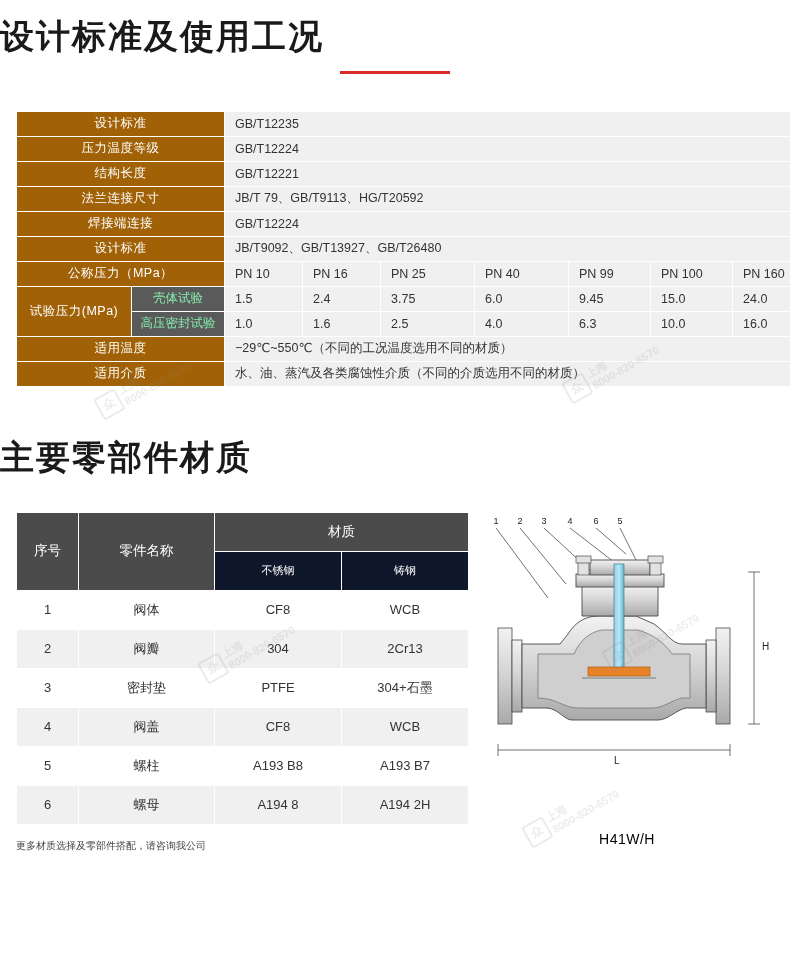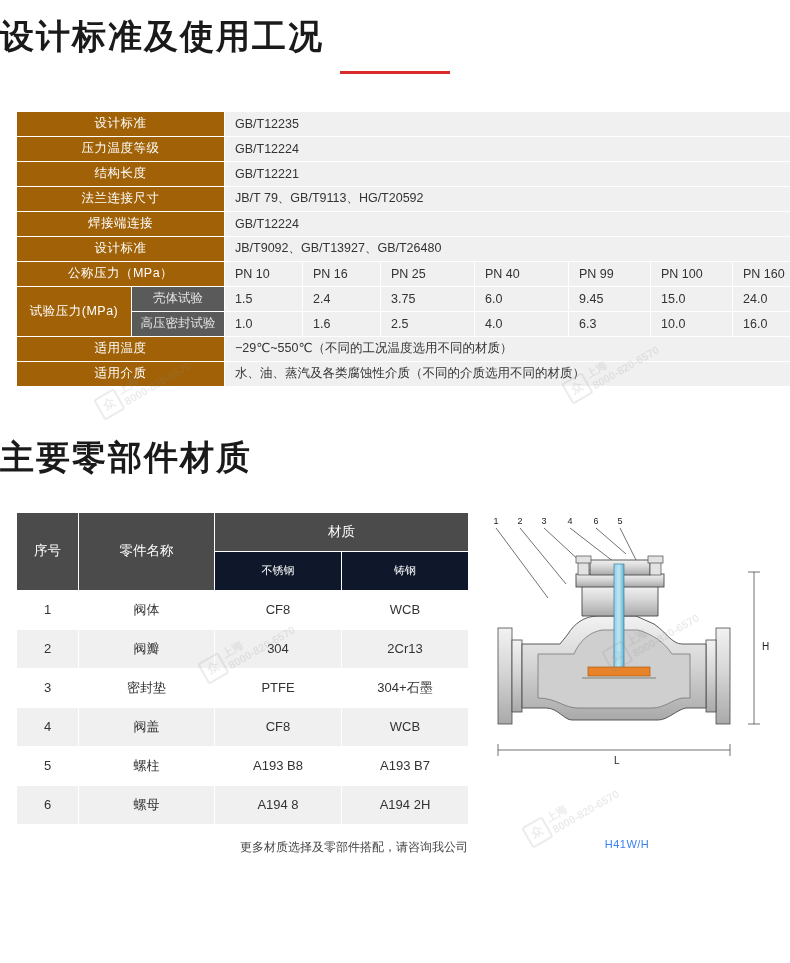--- a/index.html
+++ b/index.html
@@ -52,21 +52,21 @@
   }
   .lbl {
     background: #a16207;
     color: #ffffff;
     text-align: center;
     font-size: 12.5px;
     letter-spacing: 0.5px;
   }
   .lbl2 {
     background: #5a5a5a;
-    color: #e5e5e5;
+    color: #86efac;
     text-align: center;
     font-size: 12.5px;
   }
   .val {
     background: #f0f0f0;
     color: #333333;
     padding-left: 10px !important;
     font-size: 12.5px;
   }
   .tall { height: 34px; }
@@ -97,40 +97,40 @@
     font-size: 13.5px;
   }
   .ph2 {
     background: #0f172a;
     color: #fff;
     font-size: 11px;
   }
   .prow-a td { background: #ffffff; color: #333; }
   .prow-b td { background: #f0f0f0; color: #333; }
   .parts-note {
-    text-align: right;
-    font-size: 12px;
+    text-align: left;
+    font-size: 10px;
     color: #444;
     padding-top: 14px;
   }
 
   
   .draw-col {
     flex: 1;
     position: relative;
     padding-left: 18px;
   }
   .draw-label {
     position: absolute;
     bottom: 6px;
     left: 0;
     right: 0;
     text-align: center;
-    font-size: 11px;
-    color: #3b82f6;
+    font-size: 14px;
+    color: #000000;
     letter-spacing: 0.5px;
   }
 
   
   .wm {
     position: absolute;
     opacity: 0.16;
     pointer-events: none;
     transform: rotate(-30deg);
     color: #8a8a8a;

